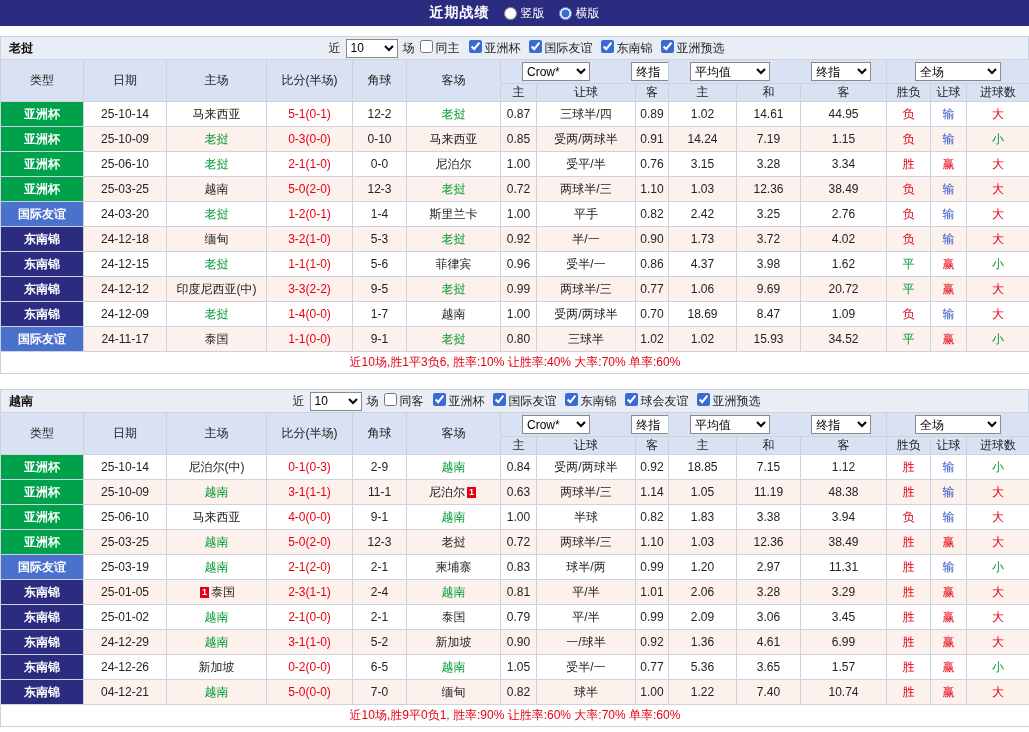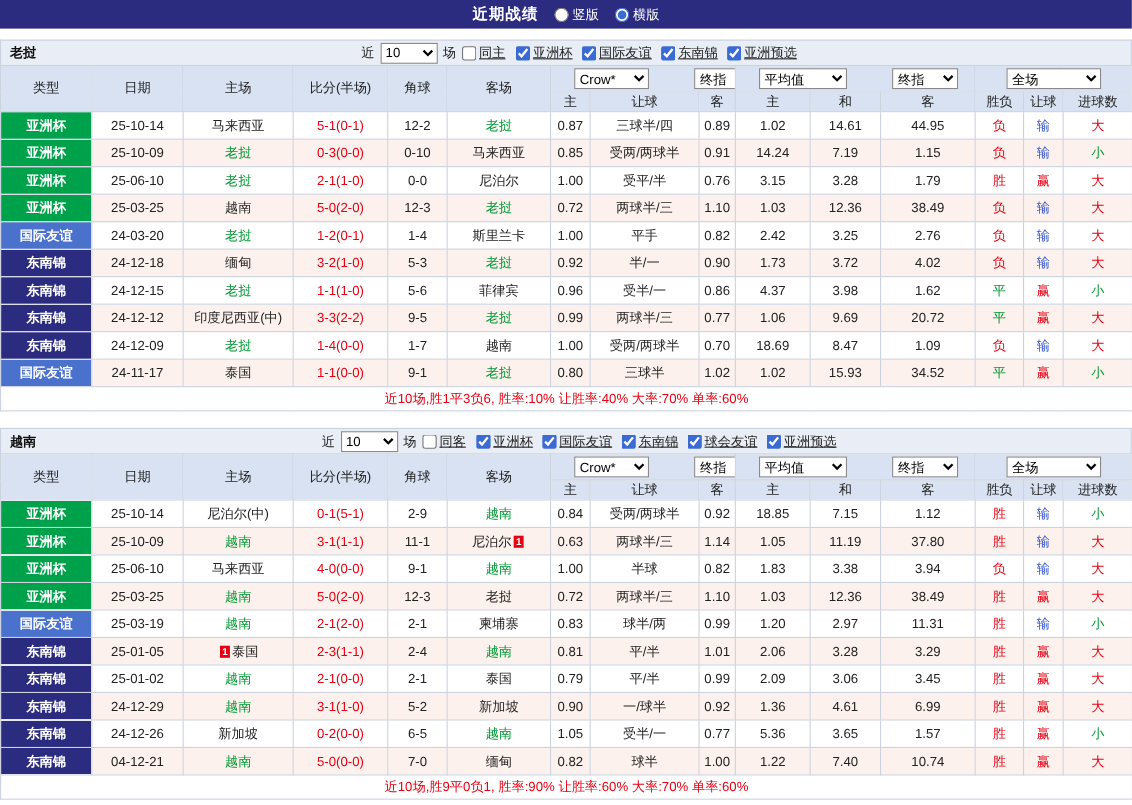--- a/index.html
+++ b/index.html
@@ -21,21 +21,21 @@
   .block { margin-top:10px; }
   .block + .block { margin-top:15px; }
   .section-bar {
     height:23px; background:#e9eef6;
     border:1px solid #c9d2e0; border-bottom:none;
     display:flex; align-items:center; padding:0 8px;
   }
   .section-bar .team { font-weight:bold; color:#111; }
   .filters { display:flex; align-items:center; gap:5px; margin:0 auto; }
   .compf { display:flex; align-items:center; gap:8px; margin-left:4px; }
-  .cb { display:flex; align-items:center; gap:3px; cursor:pointer;text-decoration:underline; }
+  .cb { display:flex; gap:3px; cursor:pointer; }
   .count-sel { width:52px; }
   select {
     height:19px; font-size:12px; border:1px solid #8a8a8a; background:#fff;
     font-family:"Liberation Sans","DejaVu Sans",sans-serif;
   }
   
   .grid { border-collapse:collapse; table-layout:fixed; width:1029px; }
   .grid th, .grid td {
     border:1px solid #ccd3de; text-align:center;
     overflow:hidden; white-space:nowrap; padding:0 2px;
@@ -200,21 +200,21 @@
             <td>25-06-10</td>
             <td><span class="focus">老挝</span></td>
             <td class="score">2-1(1-0)</td>
             <td>0-0</td>
             <td><span>尼泊尔</span></td>
             <td>1.00</td>
             <td>受平/半</td>
             <td>0.76</td>
             <td>3.15</td>
             <td>3.28</td>
-            <td>1.79</td>
+            <td>3.34</td>
             <td class="res" style="color: rgb(230, 0, 18);">胜</td>
             <td class="res" style="color: rgb(230, 0, 18);">赢</td>
             <td class="res" style="color: rgb(230, 0, 18);">大</td>
           </tr>
           <tr>
             <td class="type" style="background: rgb(0, 161, 75);">亚洲杯</td>
             <td>25-03-25</td>
             <td><span>越南</span></td>
             <td class="score">5-0(2-0)</td>
             <td>12-3</td>
@@ -425,21 +425,21 @@
           <th>胜负</th>
           <th>让球</th>
           <th>进球数</th>
         </tr>
       </thead>
       <tbody>
           <tr>
             <td class="type" style="background: rgb(0, 161, 75);">亚洲杯</td>
             <td>25-10-14</td>
             <td><span>尼泊尔(中)</span></td>
-            <td class="score">0-1(5-1)</td>
+            <td class="score">0-1(0-3)</td>
             <td>2-9</td>
             <td><span class="focus">越南</span></td>
             <td>0.84</td>
             <td>受两/两球半</td>
             <td>0.92</td>
             <td>18.85</td>
             <td>7.15</td>
             <td>1.12</td>
             <td class="res" style="color: rgb(230, 0, 18);">胜</td>
             <td class="res" style="color: rgb(51, 85, 204);">输</td>
@@ -450,21 +450,21 @@
             <td>25-10-09</td>
             <td><span class="focus">越南</span></td>
             <td class="score">3-1(1-1)</td>
             <td>11-1</td>
             <td><span>尼泊尔</span><span class="card">1</span></td>
             <td>0.63</td>
             <td>两球半/三</td>
             <td>1.14</td>
             <td>1.05</td>
             <td>11.19</td>
-            <td>37.80</td>
+            <td>48.38</td>
             <td class="res" style="color: rgb(230, 0, 18);">胜</td>
             <td class="res" style="color: rgb(51, 85, 204);">输</td>
             <td class="res" style="color: rgb(230, 0, 18);">大</td>
           </tr>
           <tr>
             <td class="type" style="background: rgb(0, 161, 75);">亚洲杯</td>
             <td>25-06-10</td>
             <td><span>马来西亚</span></td>
             <td class="score">4-0(0-0)</td>
             <td>9-1</td>

